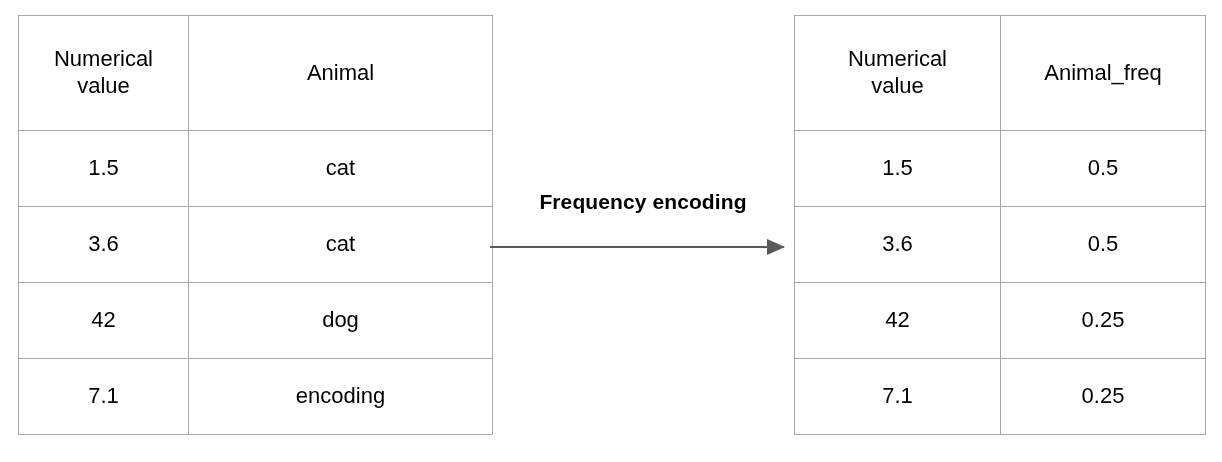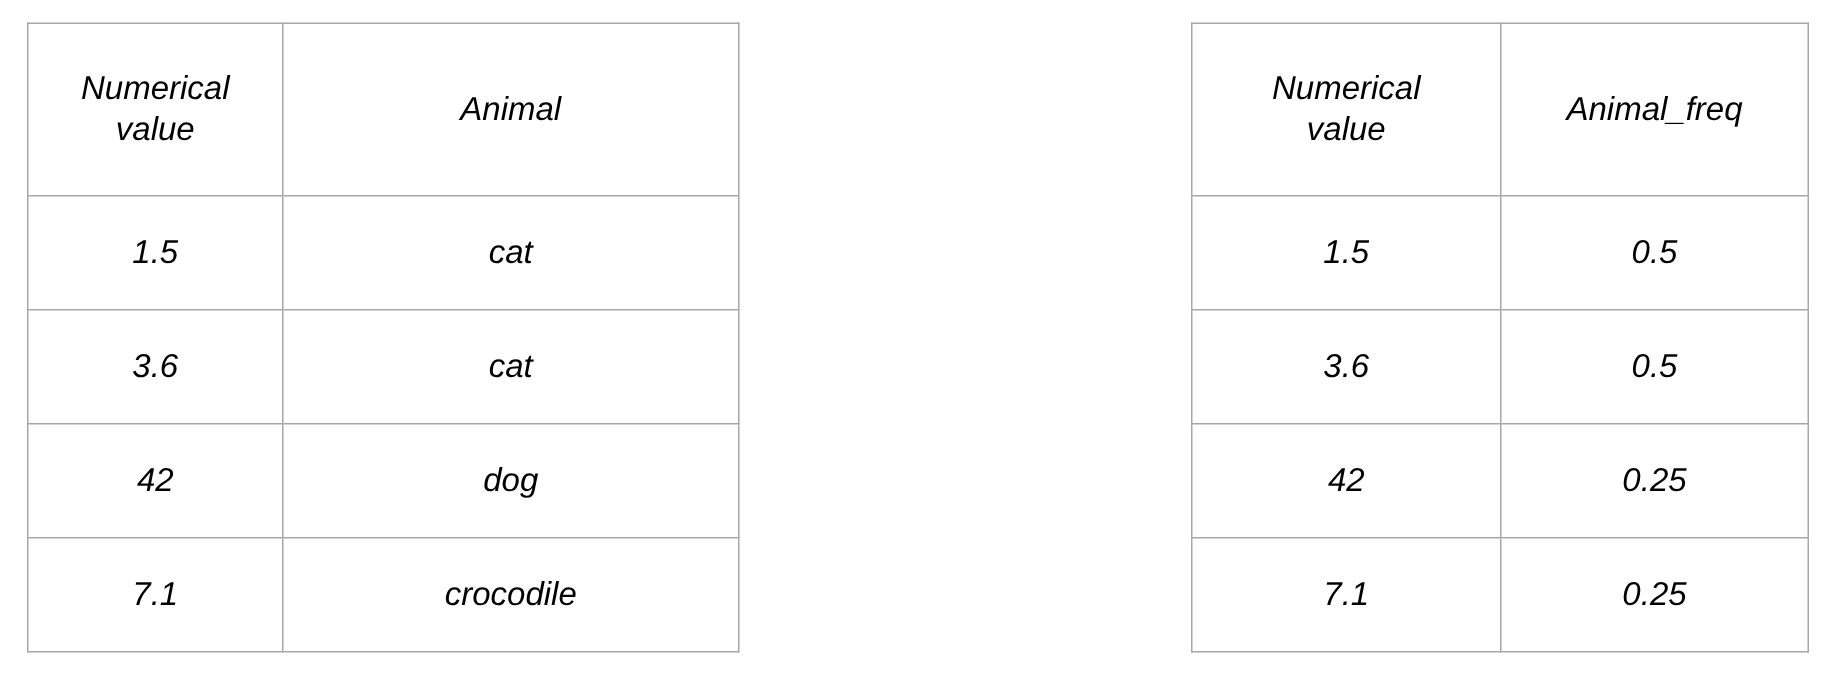--- a/index.html
+++ b/index.html
@@ -13,21 +13,20 @@
     position: relative;
     overflow: hidden;
     font-family: "Liberation Sans", sans-serif;
     color: #000000;
     -webkit-font-smoothing: antialiased;
   }
 
   .diagram {
     position: absolute;
     inset: 0;
-    font-style: italic;
   }
 
   
   .data-table {
     position: absolute;
     border-collapse: collapse;
     table-layout: fixed;
     background: #ffffff;
   }
   .data-table td,
@@ -136,25 +135,36 @@
       <tr>
         <td class="cell-center">3.6</td>
         <td class="cell-left">cat</td>
       </tr>
       <tr>
         <td class="cell-center">42</td>
         <td class="cell-left">dog</td>
       </tr>
       <tr>
         <td class="cell-center">7.1</td>
-        <td class="cell-left">crocodile</td>
+        <td class="cell-left">encoding</td>
       </tr>
     </tbody>
   </table>
 
+  <div class="transform-group">
+    <div class="transform-label">Frequency encoding</div>
+    <svg class="transform-arrow" viewBox="0 0 310 26">
+      <defs>
+        <marker id="arrowhead" markerWidth="9" markerHeight="8" refX="8.5" refY="4" orient="auto" markerUnits="strokeWidth">
+          <path d="M0,0 L9,4 L0,8 z" fill="#595959"></path>
+        </marker>
+      </defs>
+      <line x1="2" y1="13" x2="296" y2="13" stroke="#595959" stroke-width="2" marker-end="url(#arrowhead)"></line>
+    </svg>
+  </div>
 
   <table class="data-table" id="table-encoded">
     <colgroup>
       <col class="c-num">
       <col class="c-freq">
     </colgroup>
     <thead>
       <tr>
         <th class="cell-center">
           <span>Numerical</span><br>

